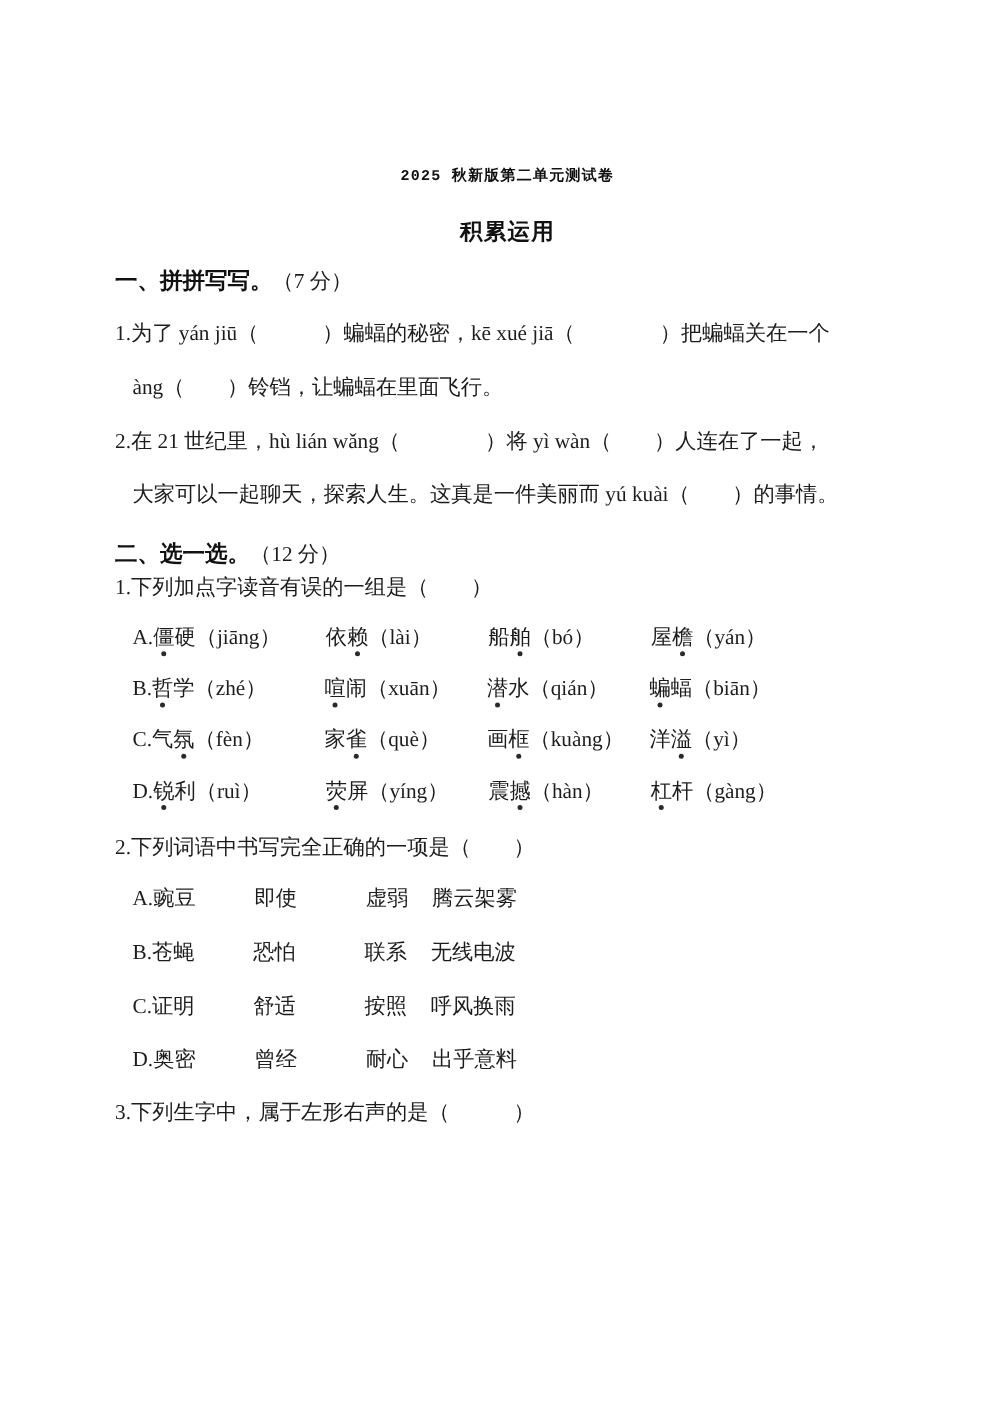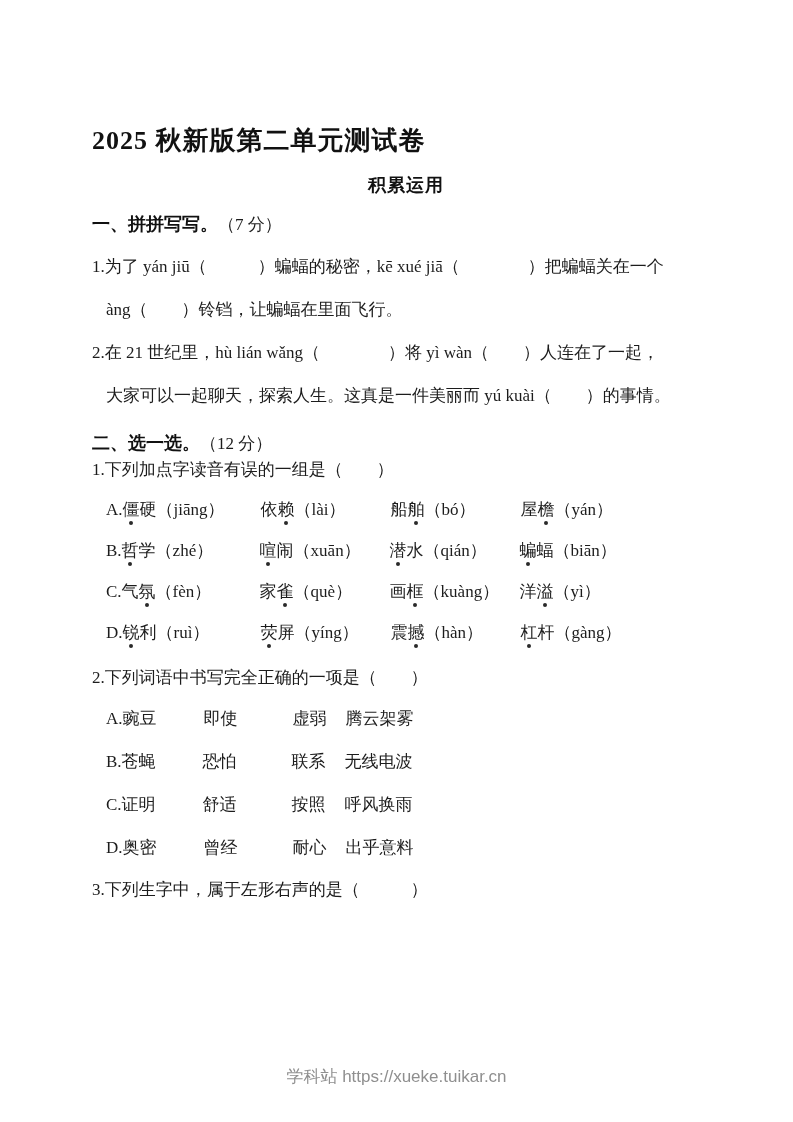--- a/index.html
+++ b/index.html
@@ -3,22 +3,22 @@
 <meta charset="utf-8">
 <style>
   html,body{margin:0;padding:0;background:#ffffff;}
   .page{
     width:793px;height:1122px;background:#ffffff;position:relative;
     font-family:"Liberation Serif",serif;color:#1c1c1c;overflow:hidden;
     margin:0 auto;
   }
   .content{padding:126px 73px 0 92px;}
   .doc-title{
-    font-family:Liberation Serif, serif;
-    font-weight:700;font-size:26px;line-height:30px;letter-spacing:1px;color:#111;
+    text-align:center;font-family:Liberation Mono, monospace;
+    font-weight:700;font-size:12px;line-height:30px;letter-spacing:1px;color:#111;
   }
   .meta{text-align:right;font-size:17px;line-height:26px;margin-top:12px;white-space:pre;}
   .center-head{
     text-align:center;font-weight:700;font-size:18px;line-height:26px;margin-top:16px;
     font-family:Liberation Serif, serif;color:#111;letter-spacing:1px;
   }
   .sec-head{font-size:18px;line-height:26px;margin-top:13px;white-space:pre;}
   .sec-head .bold{font-weight:700;font-family:"Liberation Sans",sans-serif;color:#111;}
   .sec-head .score{font-size:17px;}
   .q-block{margin-top:7px;}
@@ -109,14 +109,13 @@
       </div>
       <div class="w-row">
         <span>D.</span><span class="w1">奥密</span><span class="w2">曾经</span><span class="w3">耐心</span><span>出乎意料</span>
       </div>
     </div>
 
     <div class="stem m8">3.下列生字中，属于左形右声的是（　　　）</div>
 
   </div>
 
-  <div class="footer">学科站 https://xueke.tuikar.cn</div>
 </div>
 
 </body></html>

